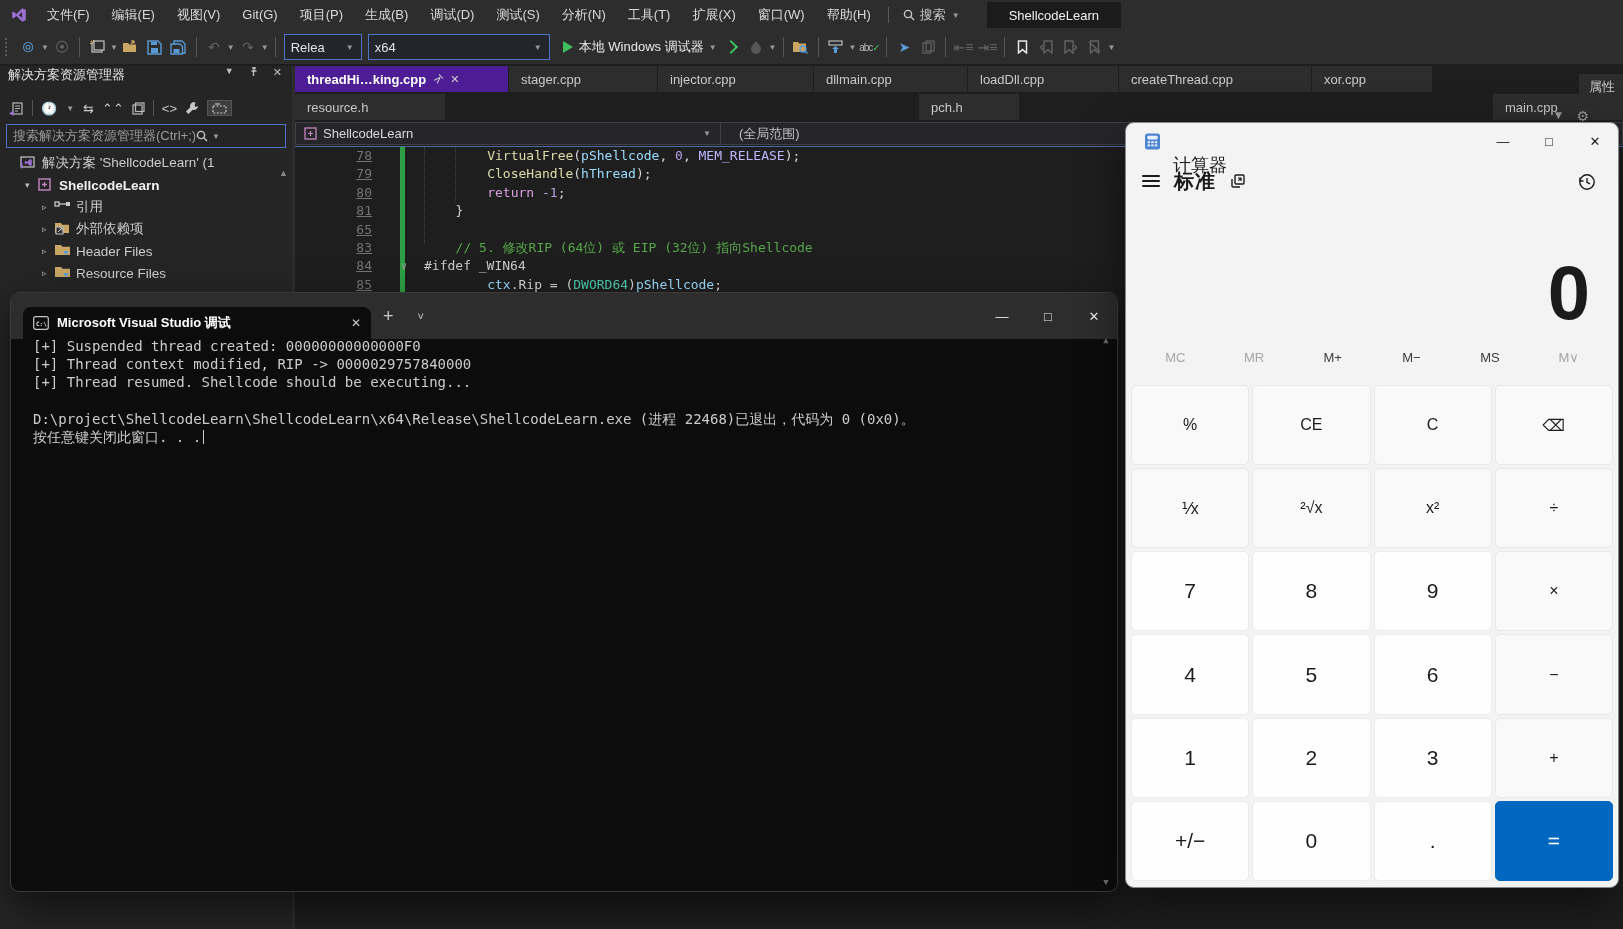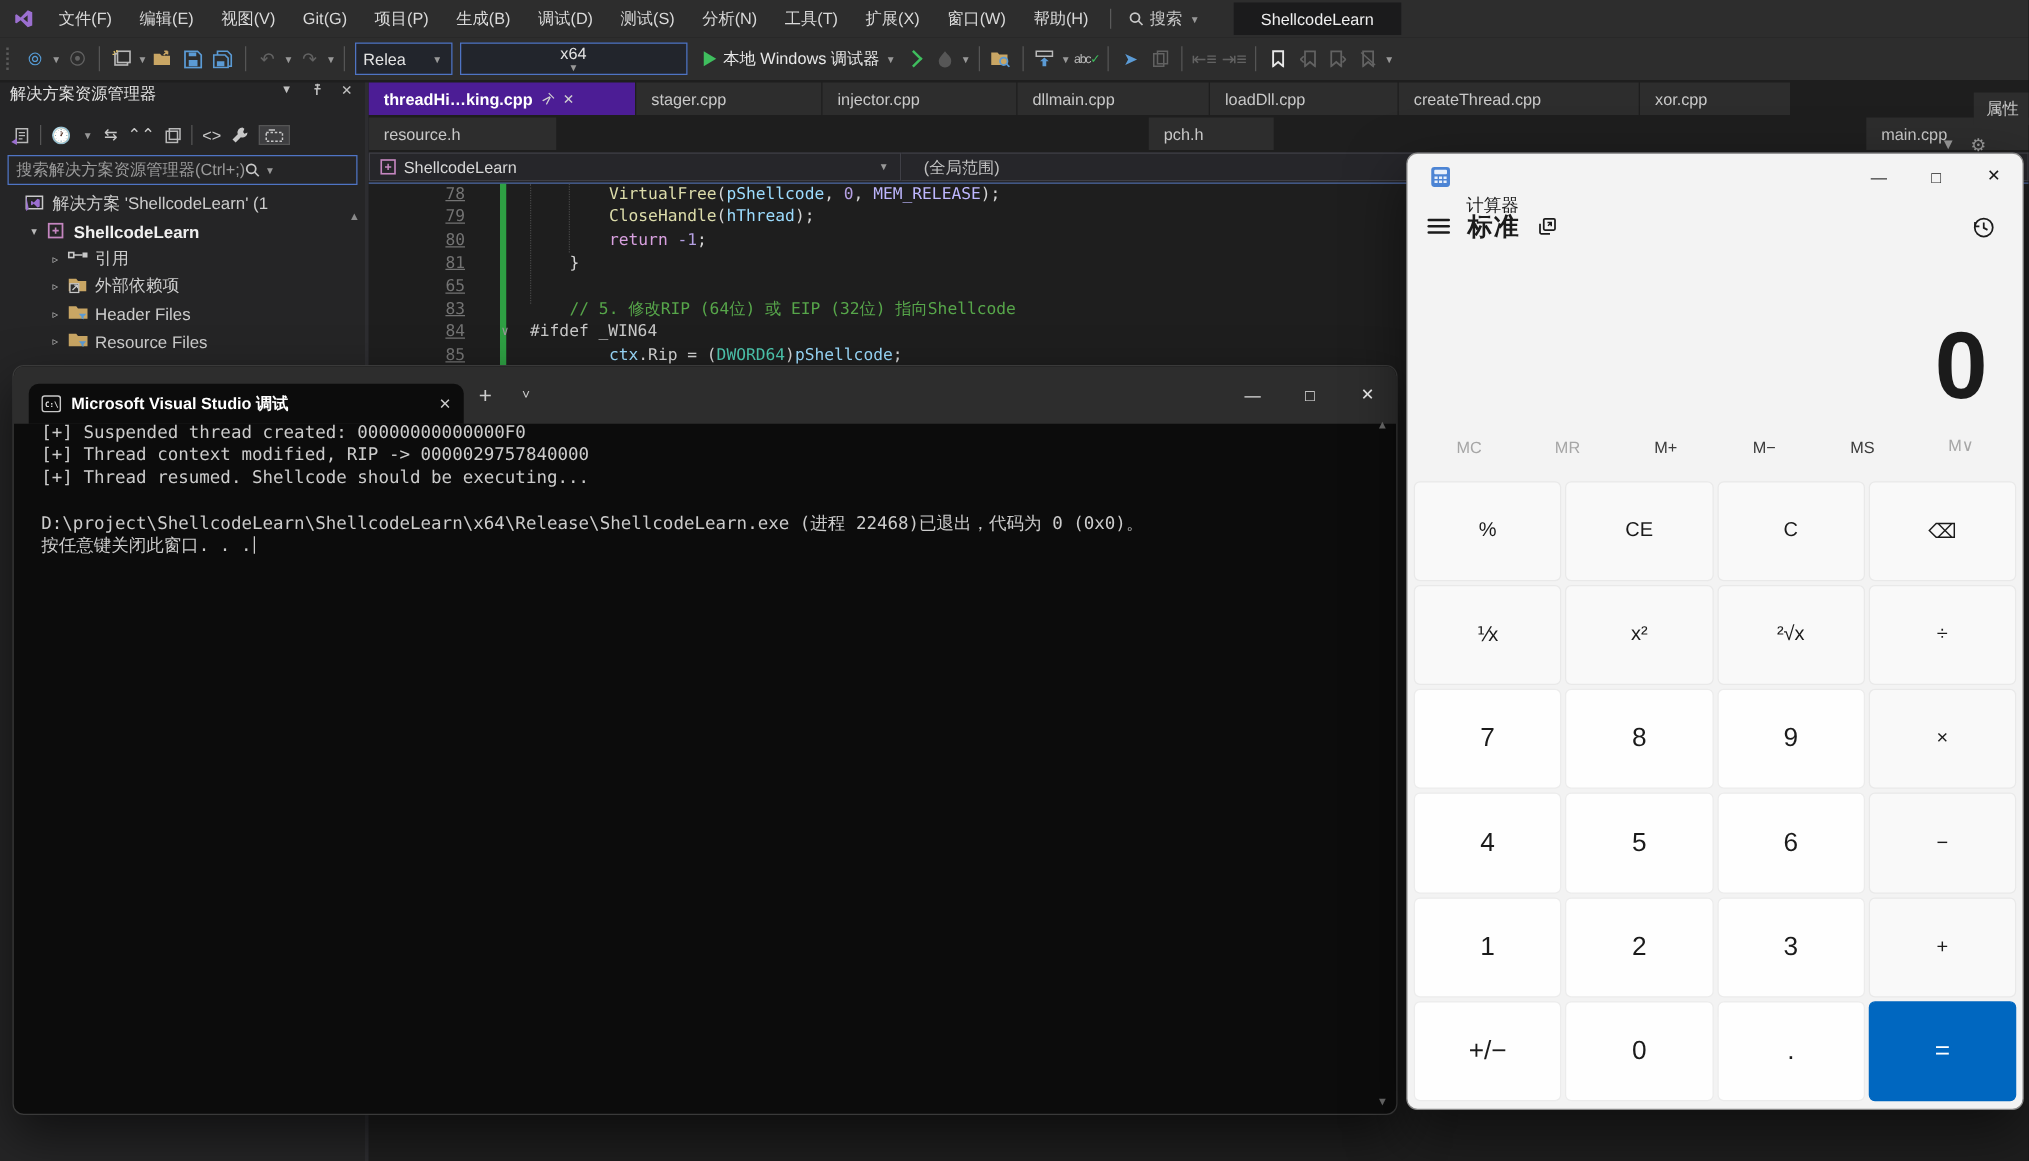--- a/index.html
+++ b/index.html
@@ -87,21 +87,21 @@
   .term-line{position:absolute;left:22px;height:18.2px;line-height:18.2px;white-space:pre;}
   #term-cursor{display:inline-block;width:1px;height:14px;background:#CCCCCC;vertical-align:-2px;margin-left:2px;}
   #console-scroll{position:absolute;right:4px;top:4px;bottom:4px;width:14px;color:#6a6a6a;font-size:9px;
     display:flex;flex-direction:column;justify-content:space-between;align-items:center;}
   
   #calc{position:absolute;left:1125px;top:122px;width:494px;height:766px;background:#F3F3F3;
     border:1px solid #888;border-radius:9px;box-shadow:0 18px 46px rgba(0,0,0,.5);
     box-sizing:border-box;color:#1B1B1B;display:flex;flex-direction:column;}
   #calc-titlebar{height:36px;display:flex;align-items:center;flex:0 0 auto;}
   #calc-titlebar .cticon{margin:0 12px 0 18px;}
-  #calc-title{font-size:14px;margin-top:48px;}
+  #calc-title{font-size:18px;margin-top:48px;}
   #calc-controls{margin-left:auto;display:flex;height:100%;}
   #calc-controls .wbtn{width:46px;display:flex;align-items:center;justify-content:center;font-size:13px;color:#1b1b1b;}
   #calc-modebar{height:44px;display:flex;align-items:center;flex:0 0 auto;}
   #hamburger{width:18px;margin:0 14px 0 16px;display:flex;flex-direction:column;gap:3px;}
   #hamburger i{height:2px;background:#1b1b1b;border-radius:1px;}
   #calc-mode{font-size:20px;font-weight:700;letter-spacing:1px;}
   #pin-icon{margin-left:14px;}
   #history-icon{margin-left:auto;margin-right:22px;}
   #calc-display{flex:0 0 128px;display:flex;align-items:flex-end;justify-content:flex-end;
     font-size:76px;font-weight:600;padding-right:28px;line-height:1;}
@@ -195,21 +195,21 @@
       <span class="tb-sep"></span>
       <span class="tb-i dis">↶</span>
       <span class="tb-dd">▼</span>
       <span class="tb-i dis">↷</span>
       <span class="tb-dd">▼</span>
       <span class="tb-sep"></span>
       <span class="combo" style="width:64px;margin:0 3px;">
         <span>Relea</span>
         <span class="tb-dd">▼</span>
       </span>
-      <span class="combo" style="width:168px;margin:0 3px;flex-direction:column;">
+      <span class="combo" style="width:168px;margin:0 3px;">
         <span>x64</span>
         <span class="tb-dd">▼</span>
       </span>
       <span class="play"></span>
       <span style="color:#E8E8E8;">本地 Windows 调试器</span>
       <span class="tb-dd" style="margin-left:5px;">▼</span>
       <span class="play-o"></span>
       <span class="tb-i dis">
         <svg width="14" height="15" viewBox="0 0 14 15">
             <path d="M7 1C9 4 12 5 12 9a5 5 0 0 1-10 0C2 6 5 4 7 1z" fill="#9a9a9a"></path>
@@ -559,22 +559,22 @@
         <span class="mem-btn">M−</span>
         <span class="mem-btn">MS</span>
         <span class="mem-btn dis">M∨</span>
       </div>
     <div id="calc-keys">
         <div class="key op">%</div>
         <div class="key op">CE</div>
         <div class="key op">C</div>
         <div class="key op">⌫</div>
         <div class="key op">⅟x</div>
+        <div class="key op">²√x</div>
         <div class="key op">x²</div>
-        <div class="key op">²√x</div>
         <div class="key op">÷</div>
         <div class="key digit">7</div>
         <div class="key digit">8</div>
         <div class="key digit">9</div>
         <div class="key op">×</div>
         <div class="key digit">4</div>
         <div class="key digit">5</div>
         <div class="key digit">6</div>
         <div class="key op">−</div>
         <div class="key digit">1</div>

